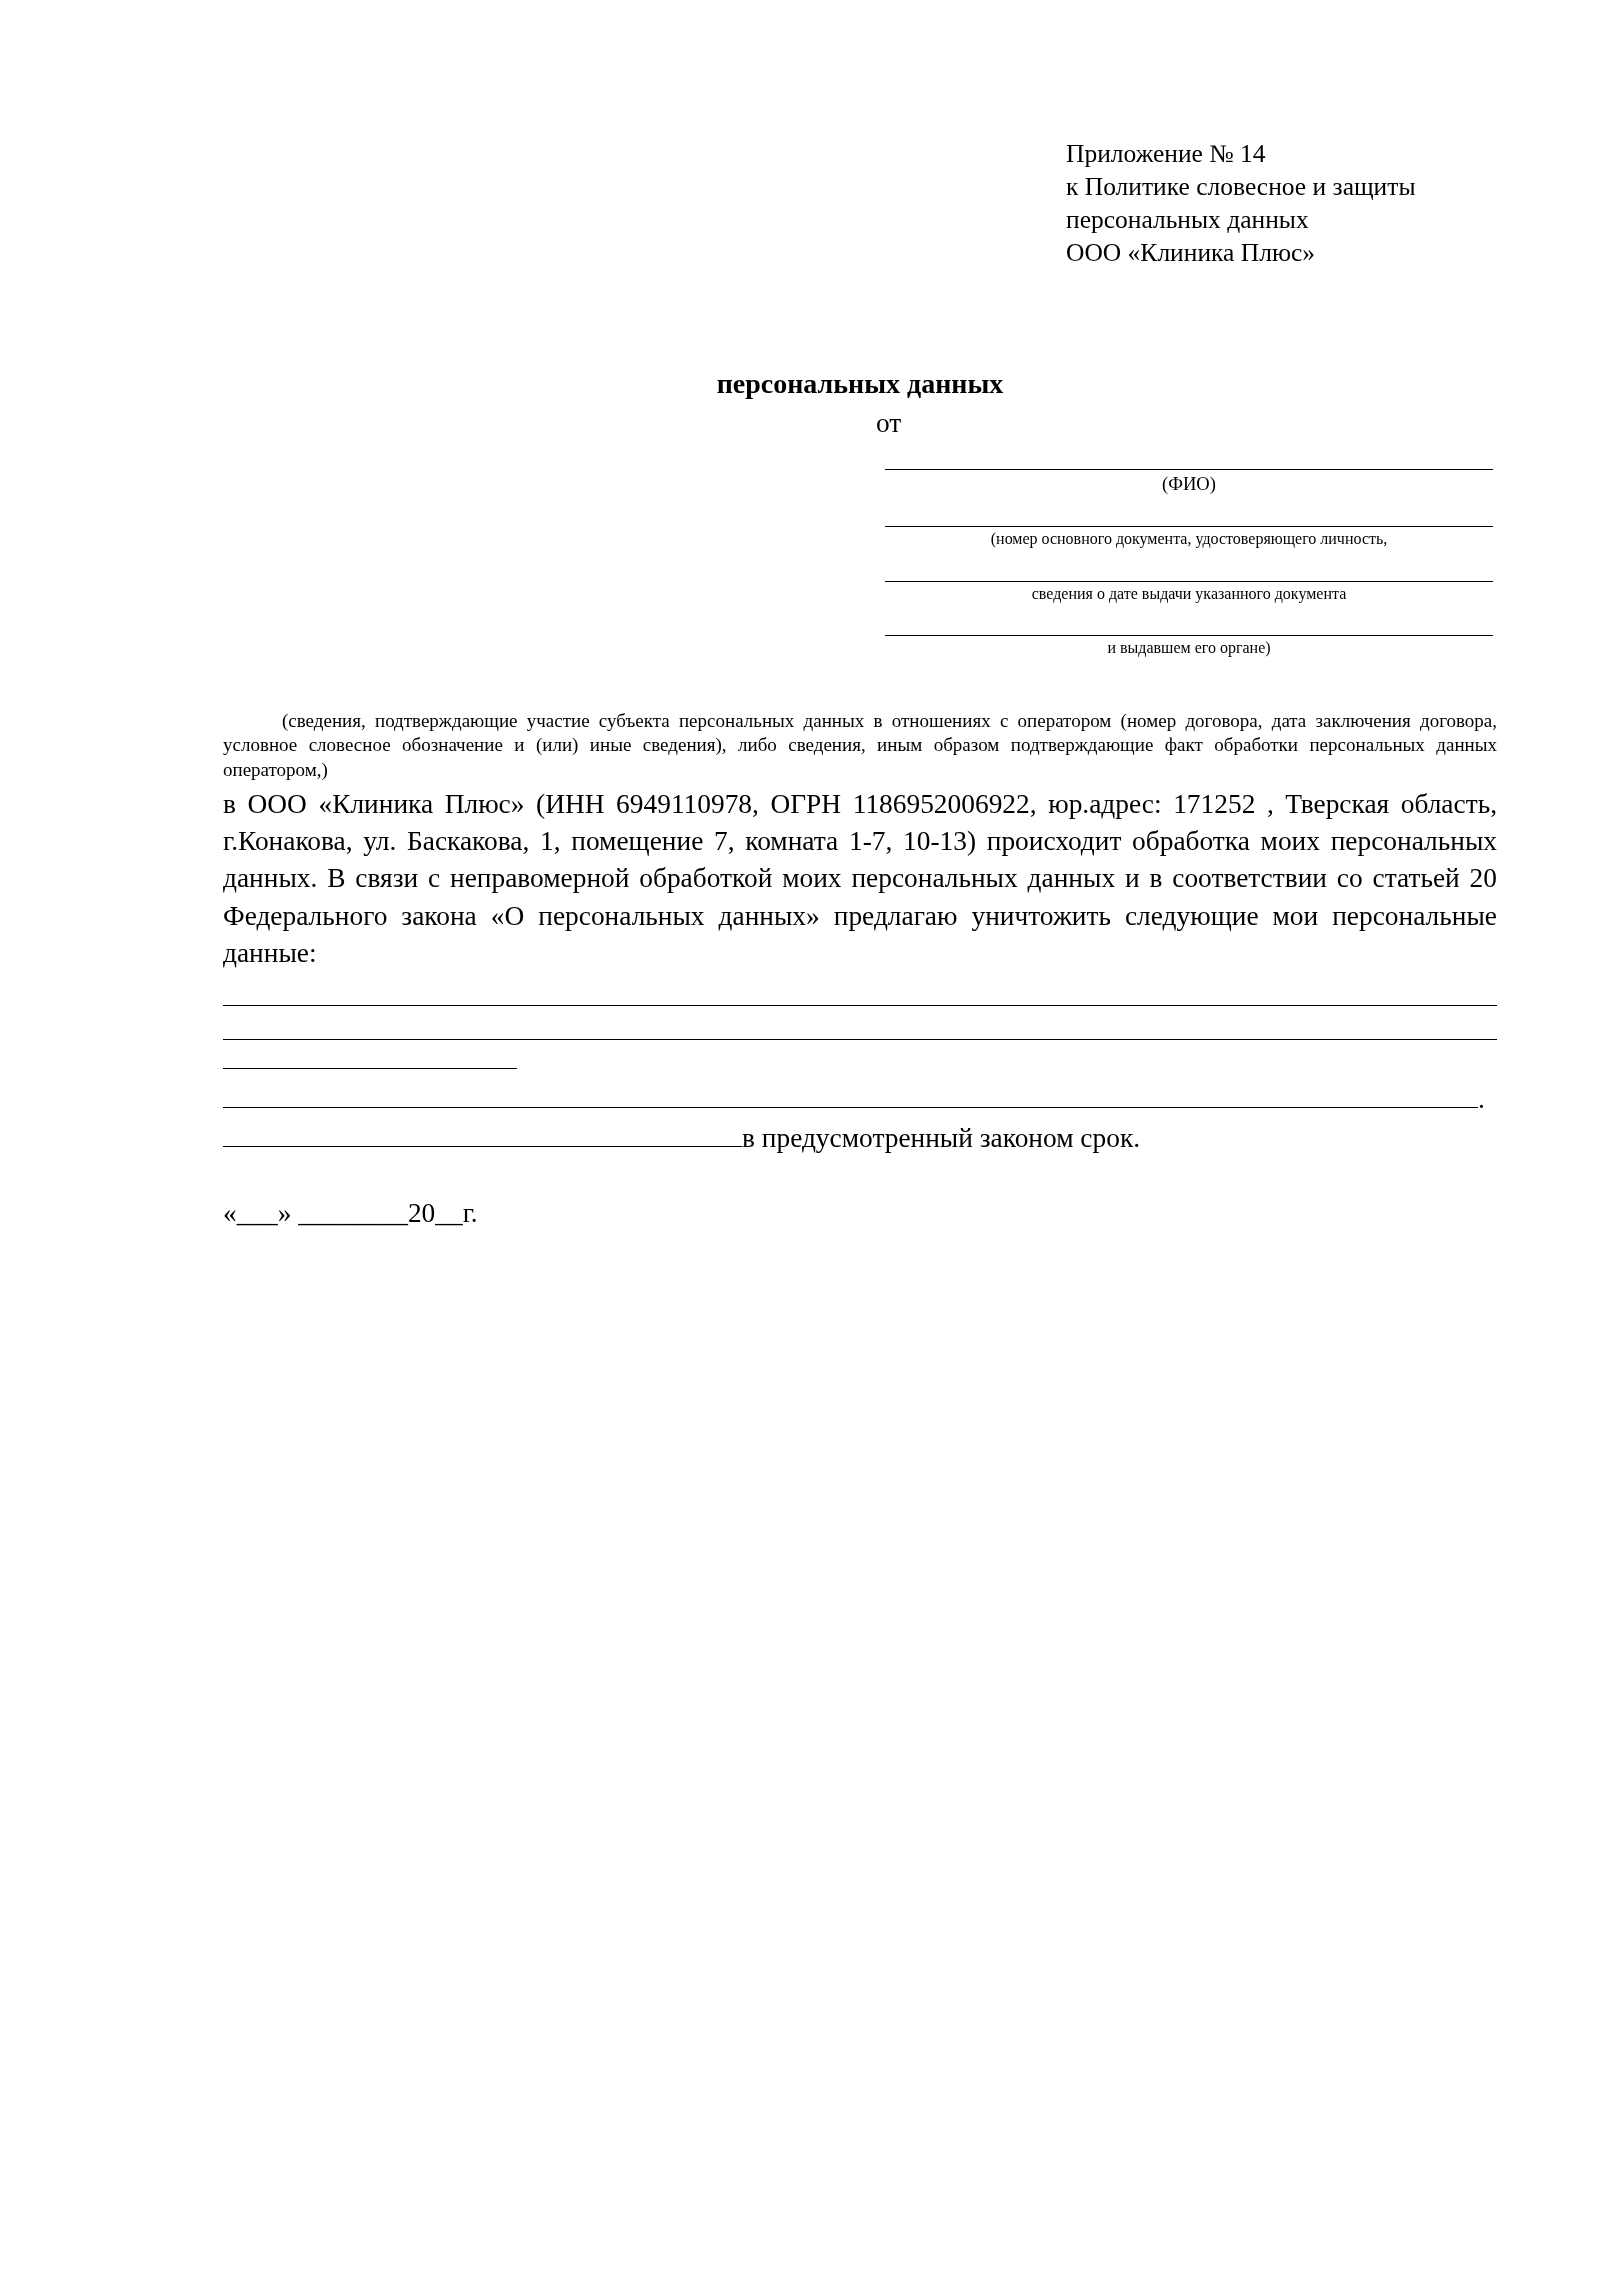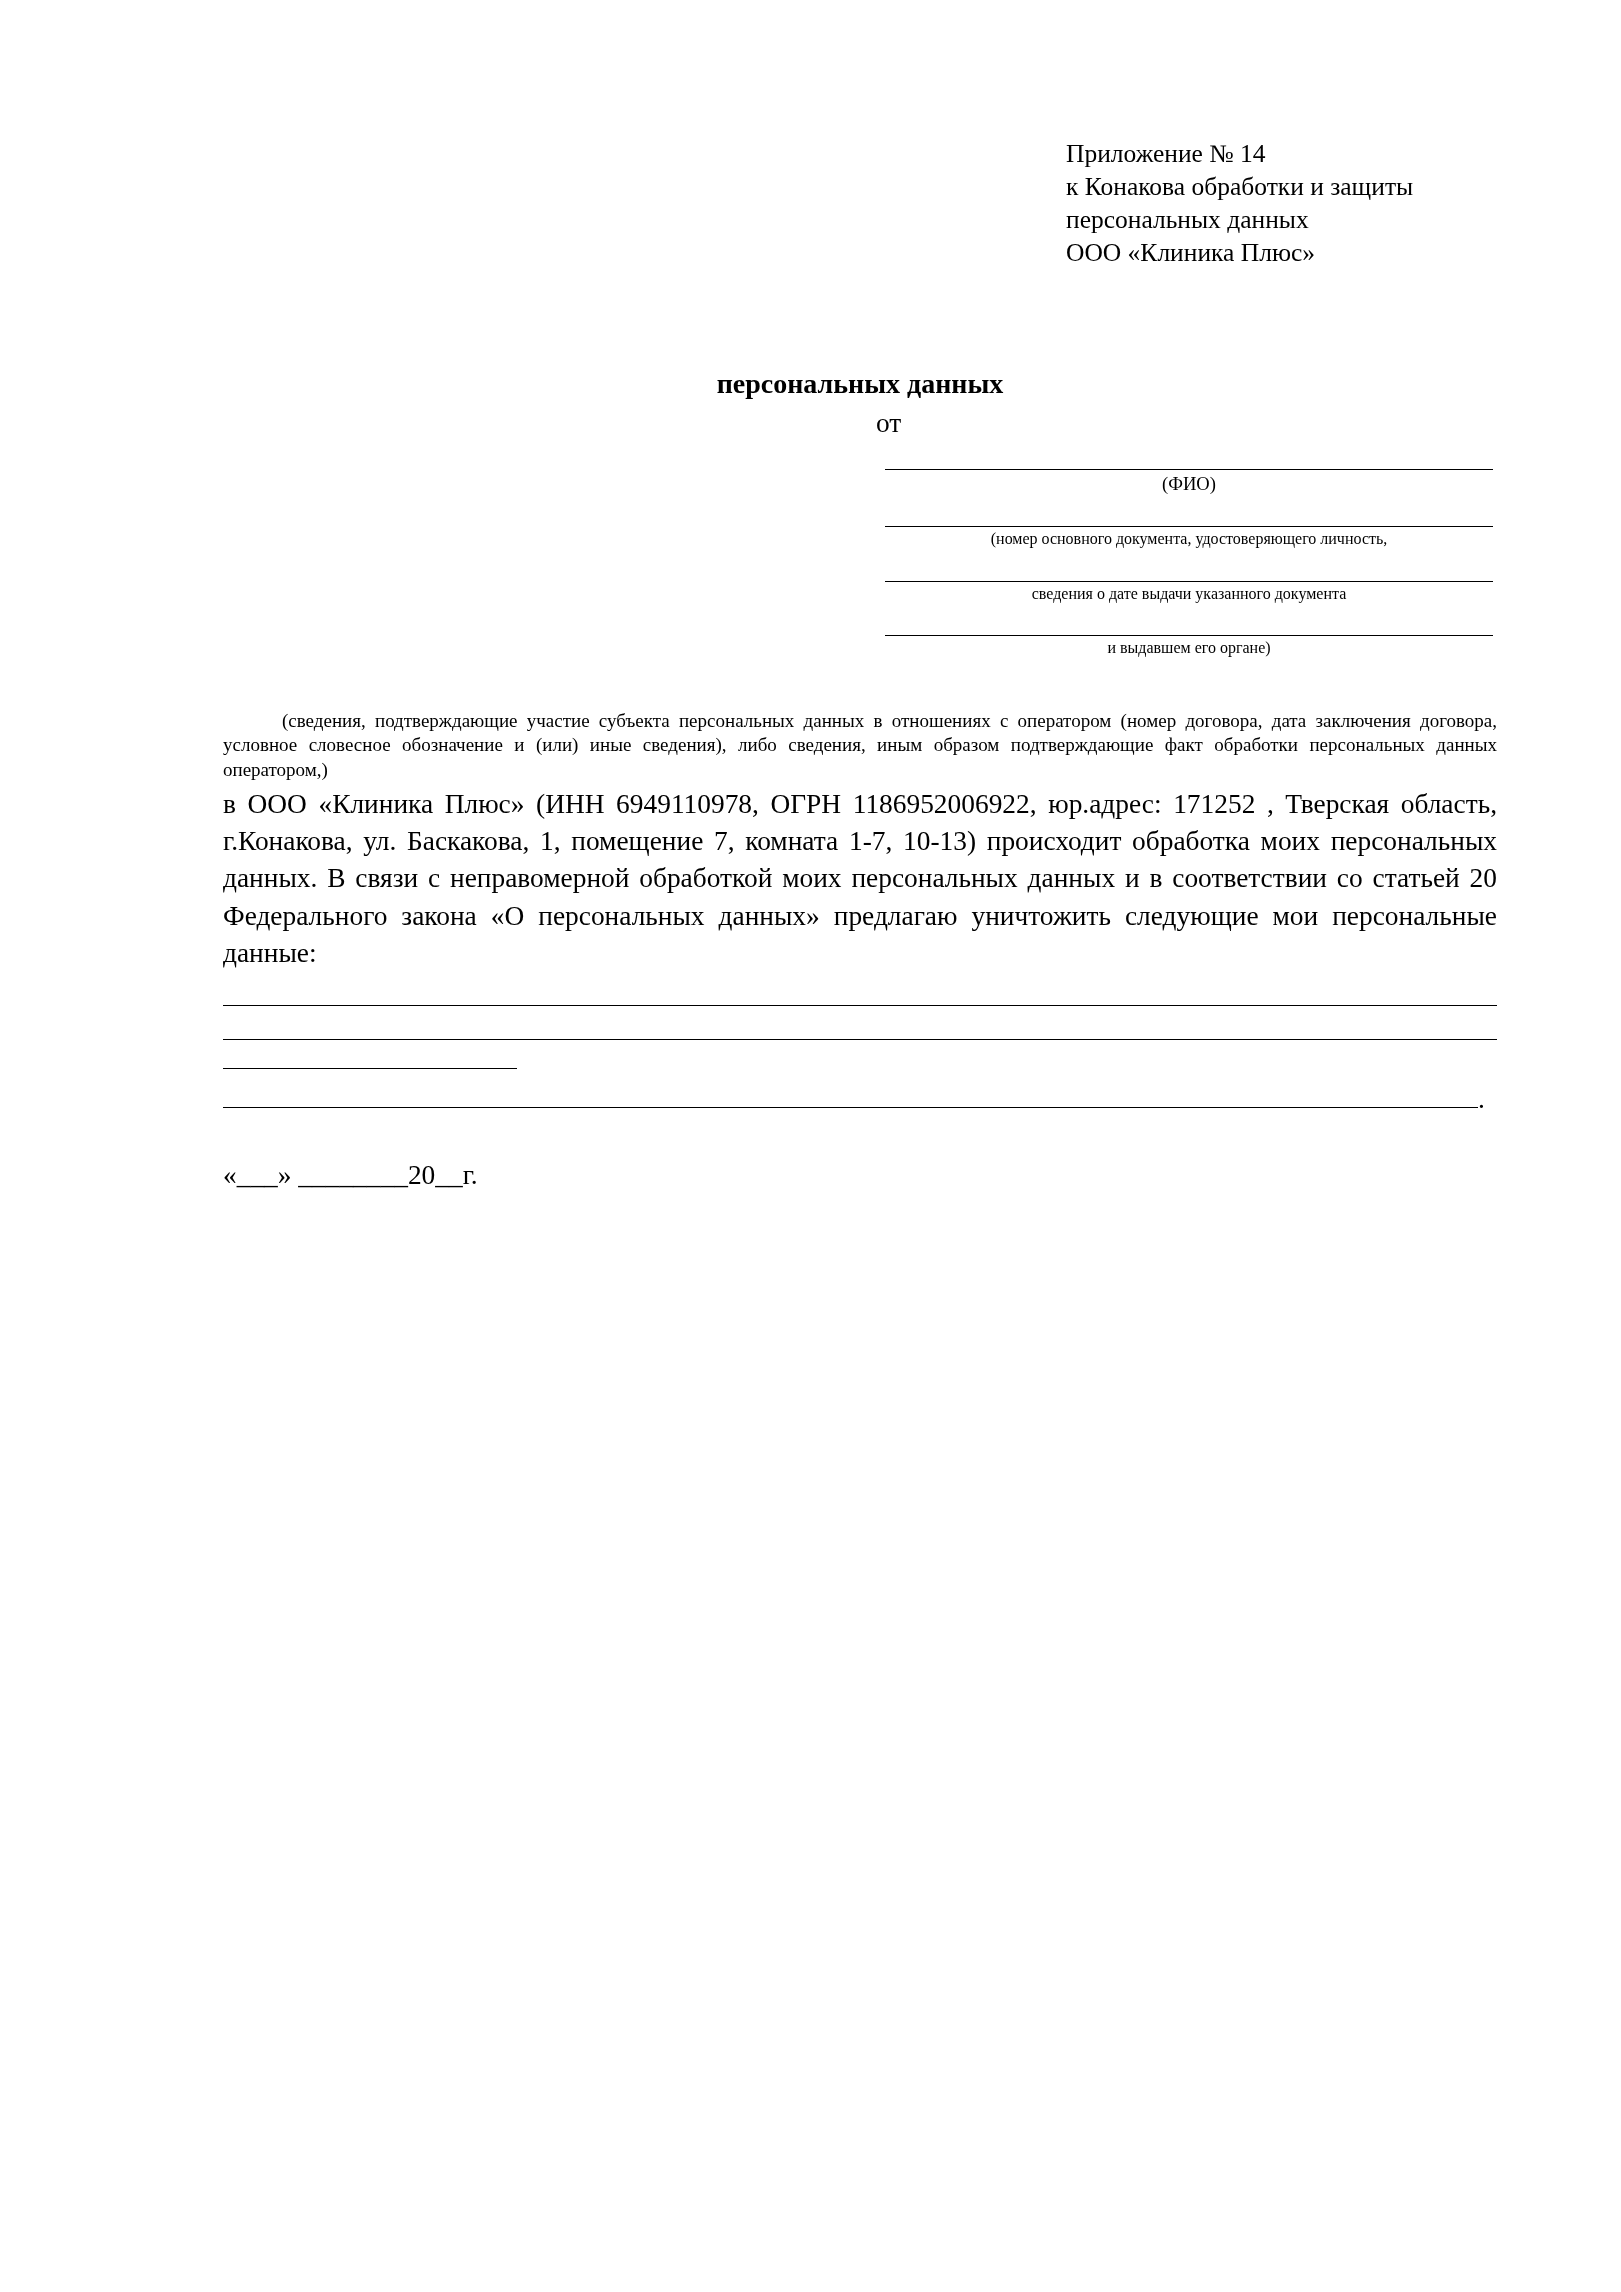--- a/index.html
+++ b/index.html
@@ -145,21 +145,21 @@
   }
 </style>
 </head>
 <body>
 
 <div class="page">
   <div class="content">
 
     <div class="header-block">
       <div>Приложение № 14</div>
-      <div>к Конакова обработки и защиты</div>
+      <div>к Политике словесное и защиты</div>
       <div>персональных данных</div>
       <div>ООО «Клиника Плюс»</div>
     </div>
 
     <div class="doc-title">
       <div>персональных данных</div>
     </div>
 
 
     <div class="from-line">от</div>
@@ -191,20 +191,23 @@
       <div class="full-rule"></div>
 
       <div class="reason-row">
         <span class="inline-line" style="width:294px;height:23.5px;"></span>
       </div>
       <div class="reason-row">
         <span class="inline-line" style="width:1255px;height:23.5px;"></span><span>.</span>
       </div>
 
 
+      <div class="reason-row">
+        <span class="inline-line" style="width:519px;height:23.5px;"></span><span>в предусмотренный законом срок.</span>
+      </div>
 
       <div class="sign-row">
         <span class="sign-left">«___» ________20__г.</span>
       </div>
 
     </div>
   </div>
 </div>
 
 

